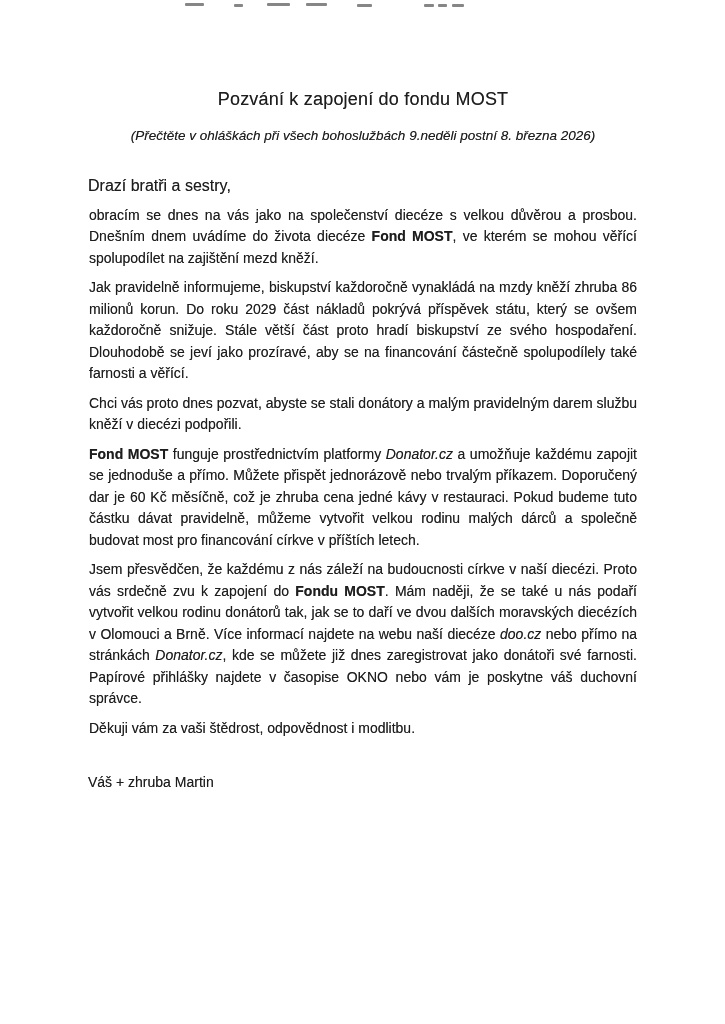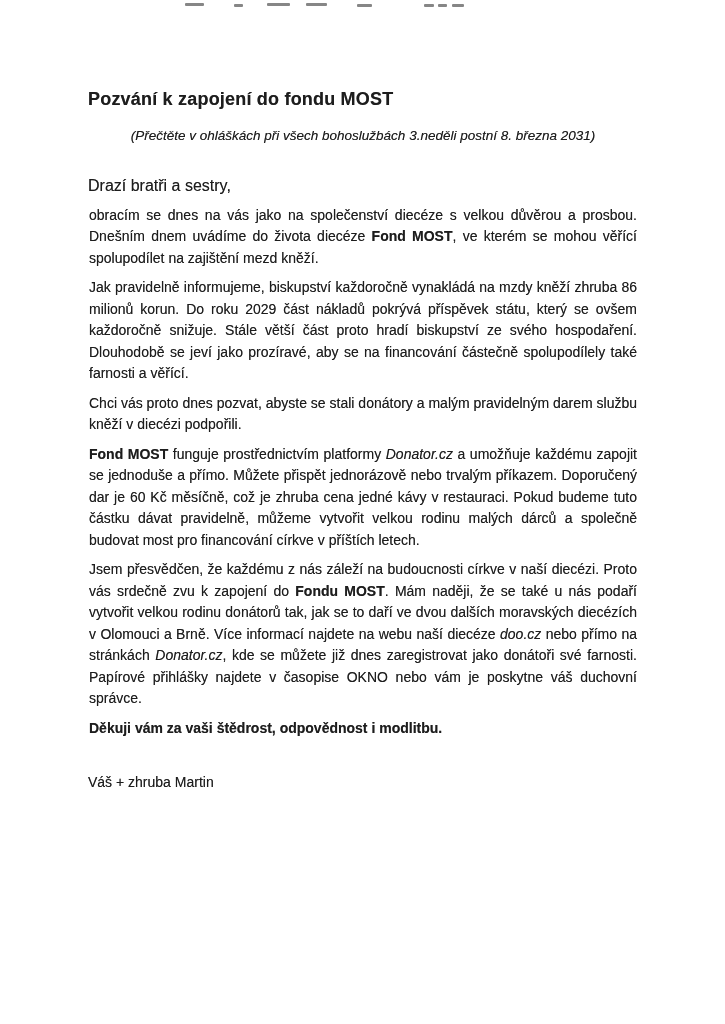--- a/index.html
+++ b/index.html
@@ -37,42 +37,43 @@
   .content {
     position: absolute;
     left: 88px;
     top: 0;
     width: 550px;
   }
   .title {
     margin: 88px 0 4px;
     font-size: 18px;
     line-height: 22px;
-    font-weight: 700;
+    font-weight: 400;
+    text-align: center;
     letter-spacing: .2px;
   }
   .subtitle {
     margin: 17px 0 0;
     font-size: 13.5px;
     line-height: 17px;
     font-style: italic;
     text-align: center;
   }
   .salutation {
     margin: 31px 0 0;
     font-size: 16px;
     line-height: 21.5px;
   }
   .para, .closing {
     margin: 8px 1px 0;
     font-size: 14px;
     line-height: 21.5px;
     text-align: justify;
   }
-  .closing { text-align: left; font-weight: bold; }
+  .closing { text-align: left; }
   .signature {
     margin: 33px 0 0;
     font-size: 14px;
     line-height: 21.5px;
   }
   
   .content { text-shadow: 0 0 .4px rgba(0,0,0,.5); }
   .para b { font-weight: 700; }
   .para i { }
 </style>
@@ -87,21 +88,21 @@
     <span class="mark m3"></span>
     <span class="mark m4"></span>
     <span class="mark m5"></span>
     <span class="mark m6"></span>
     <span class="mark m7"></span>
     <span class="mark m8"></span>
   </div>
 
   <div class="content">
     <h1 class="title">Pozvání k zapojení do fondu MOST</h1>
-    <p class="subtitle">(Přečtěte v ohláškách při všech bohoslužbách 3.neděli postní 8. března 2031)</p>
+    <p class="subtitle">(Přečtěte v ohláškách při všech bohoslužbách 9.neděli postní 8. března 2026)</p>
     <p class="salutation">Drazí bratři a sestry,</p>
 
     <div>
       <p class="para"><span>obracím se dnes na vás jako na společenství diecéze s velkou důvěrou a prosbou. Dnešním dnem uvádíme do života diecéze </span><b>Fond MOST</b><span>, ve kterém se mohou věřící spolupodílet na zajištění mezd kněží.</span></p>
       <p class="para"><span>Jak pravidelně informujeme, biskupství každoročně vynakládá na mzdy kněží zhruba 86 milionů korun. Do roku 2029 část nákladů pokrývá příspěvek státu, který se ovšem každoročně snižuje. Stále větší část proto hradí biskupství ze svého hospodaření. Dlouhodobě se jeví jako prozíravé, aby se na financování částečně spolupodílely také farnosti a věřící.</span></p>
       <p class="para"><span>Chci vás proto dnes pozvat, abyste se stali donátory a malým pravidelným darem službu kněží v diecézi podpořili.</span></p>
       <p class="para"><b>Fond MOST</b><span> funguje prostřednictvím platformy </span><i>Donator.cz</i><span> a umožňuje každému zapojit se jednoduše a přímo. Můžete přispět jednorázově nebo trvalým příkazem. Doporučený dar je 60 Kč měsíčně, což je zhruba cena jedné kávy v restauraci. Pokud budeme tuto částku dávat pravidelně, můžeme vytvořit velkou rodinu malých dárců a společně budovat most pro financování církve v příštích letech.</span></p>
       <p class="para"><span>Jsem přesvědčen, že každému z nás záleží na budoucnosti církve v naší diecézi. Proto vás srdečně zvu k zapojení do </span><b>Fondu MOST</b><span>. Mám naději, že se také u nás podaří vytvořit velkou rodinu donátorů tak, jak se to daří ve dvou dalších moravských diecézích v Olomouci a Brně. Více informací najdete na webu naší diecéze </span><i>doo.cz</i><span> nebo přímo na stránkách </span><i>Donator.cz</i><span>, kde se můžete již dnes zaregistrovat jako donátoři své farnosti. Papírové přihlášky najdete v časopise OKNO nebo vám je poskytne váš duchovní správce.</span></p>
     </div>
 

